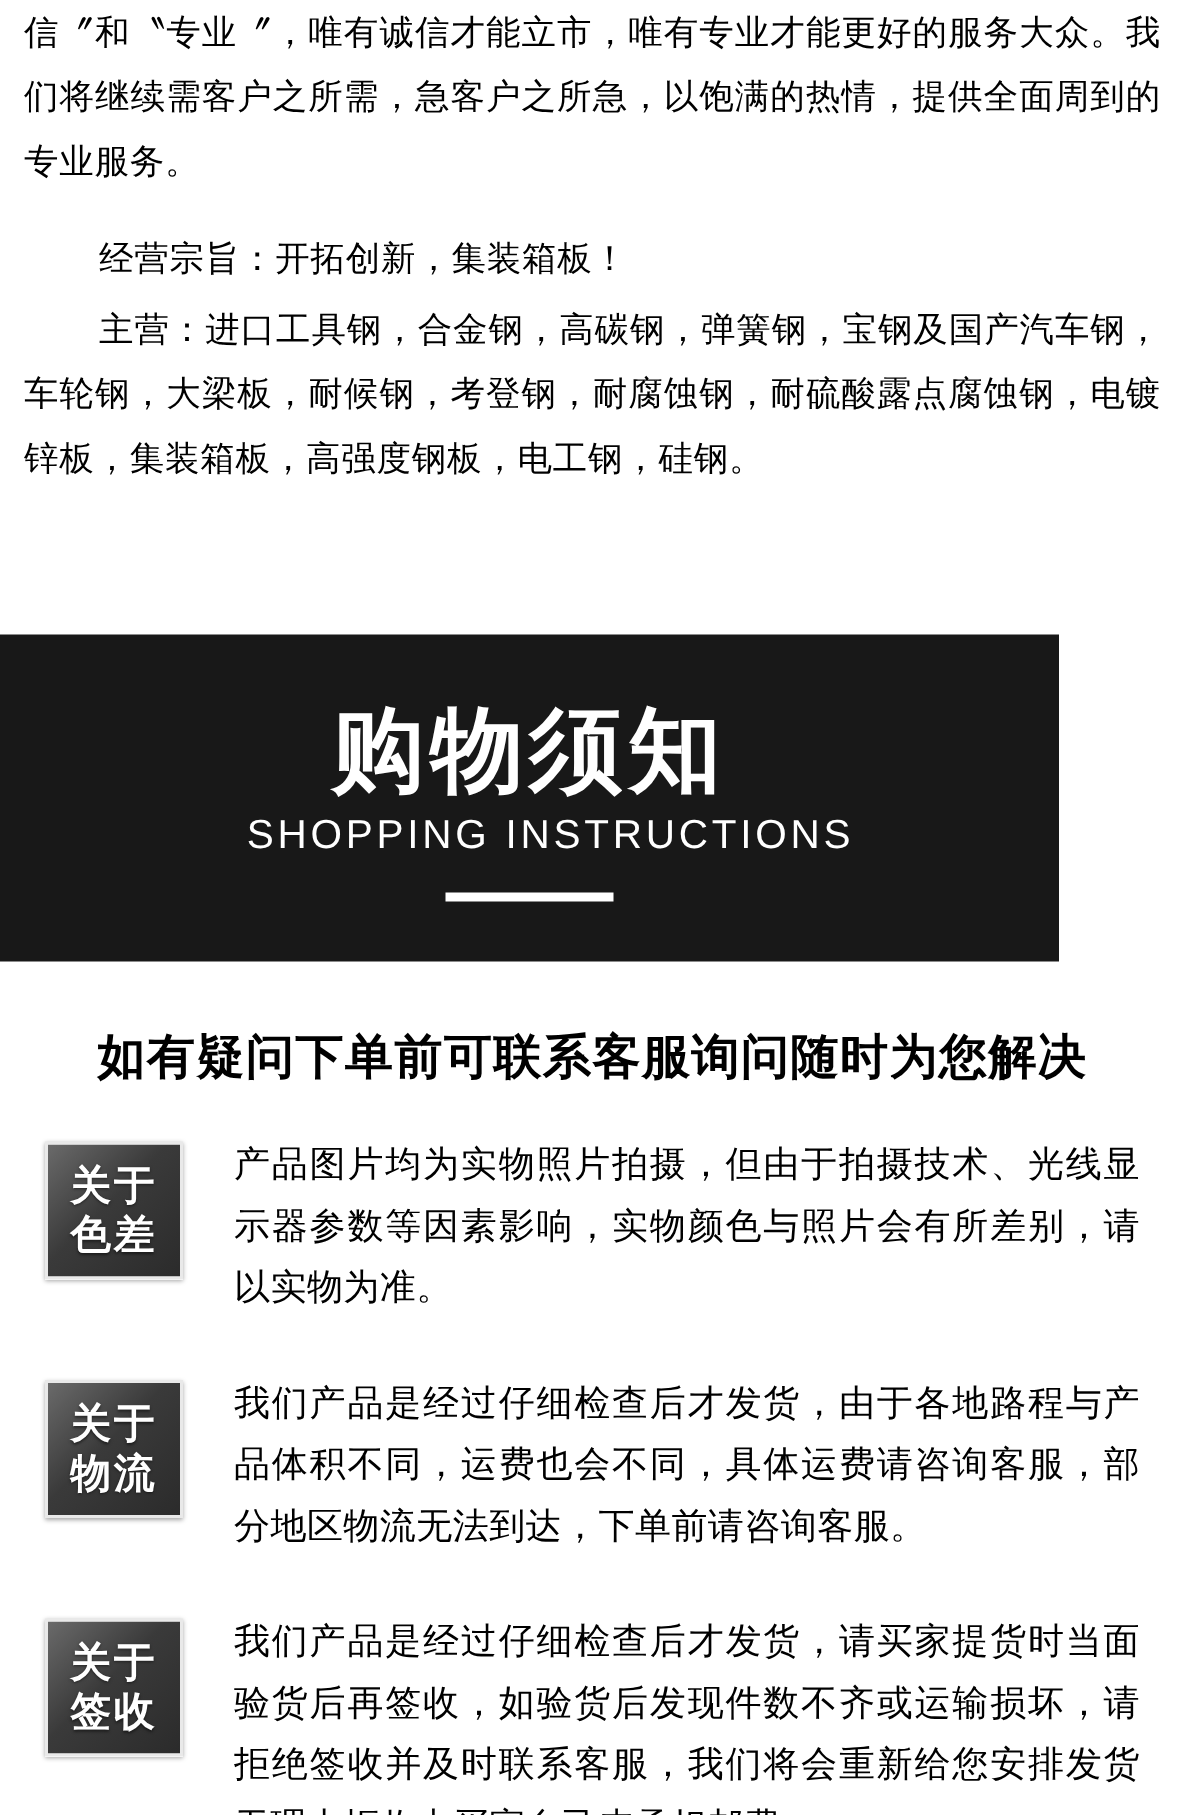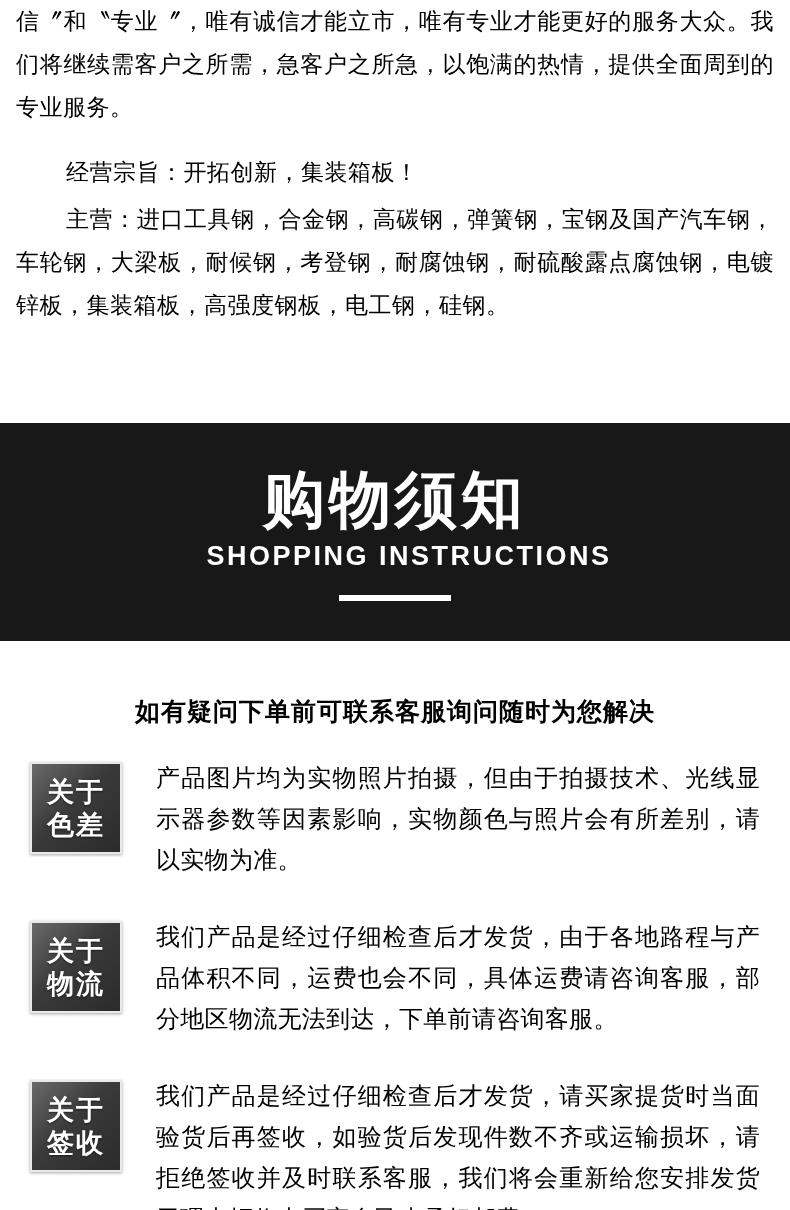--- a/index.html
+++ b/index.html
@@ -37,64 +37,64 @@
   .intro p.indent {
     text-indent: 50px;
   }
   .intro .gap-small { height: 22px; }
   .intro .gap-tiny { height: 4px; }
 
   .spacer-after-intro { height: 96px; }
 
   
   .banner {
-    width: 790px;
+    width: 706px;
     background: #181818;
     padding: 42px 0 40px 0;
     box-sizing: border-box;
     text-align: center;
   }
   .banner-title {
     font-family: "DejaVu Sans", "Liberation Sans", sans-serif;
     color: #ffffff;
     font-size: 62px;
     font-weight: 700;
     letter-spacing: 4px;
     line-height: 70px;
     margin: 0;
   }
   .banner-sub {
     font-family: "Liberation Sans", "DejaVu Sans", sans-serif;
     color: #ffffff;
     font-size: 27px;
-    font-weight: 700;
+    font-weight: 400;
     letter-spacing: 2.5px;
     margin: 4px 0 0 0;
     line-height: 34px;
     padding-left: 28px;
   }
   .banner-rule {
     width: 112px;
     height: 6px;
     background: #ffffff;
     margin: 22px auto 0 auto;
   }
 
   
   .notes {
     padding: 0 30px;
     box-sizing: border-box;
   }
   .notes-heading {
     text-align: center;
-    font-size: 25px;
+    font-size: 32px;
     font-weight: 700;
     letter-spacing: 1px;
     color: #000;
-    margin: 54px 0 30px 0;
+    margin: 42px 0 30px 0;
     font-family: "Liberation Serif", "DejaVu Serif", serif;
   }
   .note-row {
     display: flex;
     align-items: flex-start;
     margin: 0 0 36px 0;
   }
   .note-row:last-child { margin-bottom: 0; }
 
   .badge {

